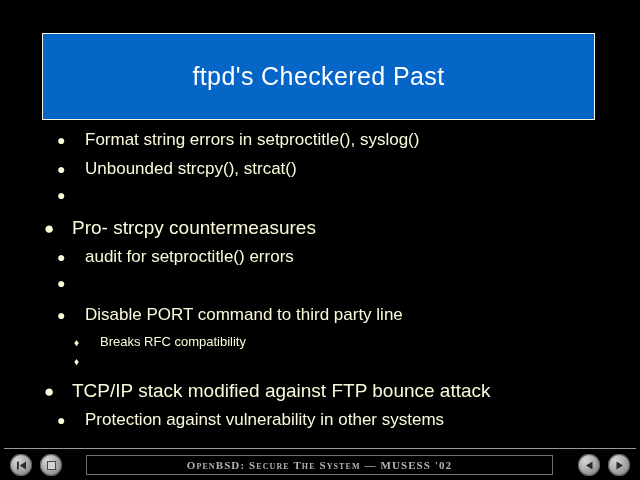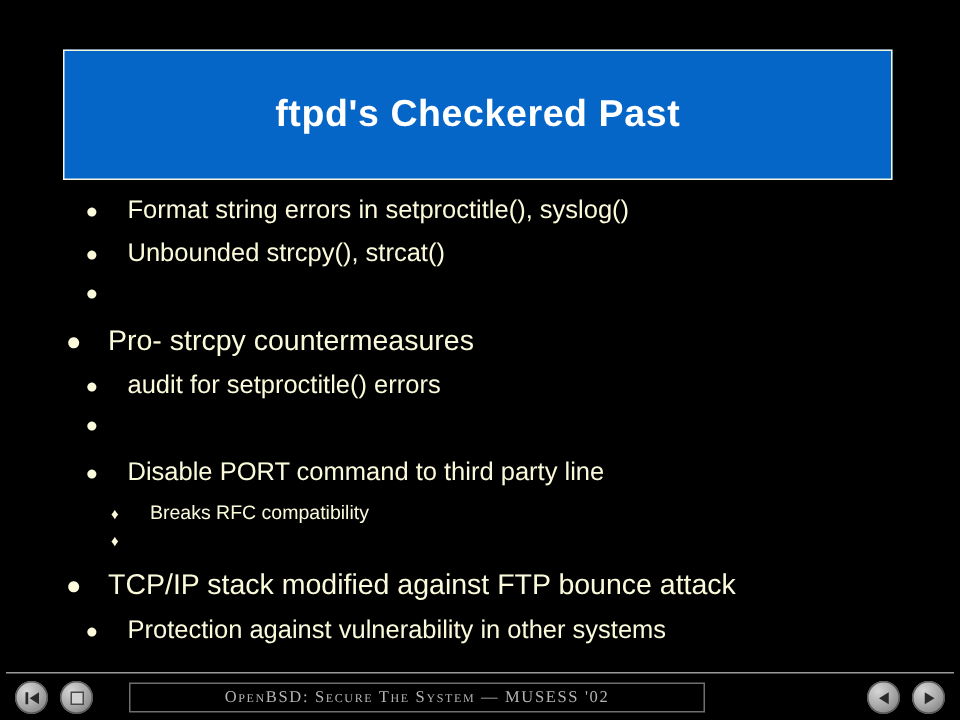--- a/index.html
+++ b/index.html
@@ -31,21 +31,21 @@
     background: #0566c8;
     border: 1px solid #f5f5e0;
     box-sizing: border-box;
     display: flex;
     align-items: center;
     justify-content: center;
   }
   .title-text {
     color: #ffffff;
     font-size: 25px;
-    font-weight: bold;
+    font-weight: normal;
     letter-spacing: 0.4px;
     white-space: nowrap;
     font-family: "Liberation Sans", sans-serif;
   }
 
   
   .content {
     position: absolute;
     left: 0px;
     top: 130px;
@@ -122,27 +122,28 @@
   .nav-btn svg { display: block; }
   #btn-first { left: 10px; }
   #btn-index { left: 40px; }
   #btn-prev  { left: 578px; }
   #btn-next  { left: 608px; }
 
   .footer-title-box {
     position: absolute;
     left: 86px;
     top: 5px;
-    width: 384px;
+    width: 467px;
     height: 20px;
     border: 1px solid #6e6e6e;
     box-sizing: border-box;
     display: flex;
     align-items: center;
     justify-content: center;
+    font-weight: bold;
   }
   .footer-title-text {
     color: #b4b4b4;
     font-size: 11px;
     font-variant: small-caps;
     letter-spacing: 1.1px;
     white-space: nowrap;
     font-family: "Liberation Serif", serif;
   }
 </style>

